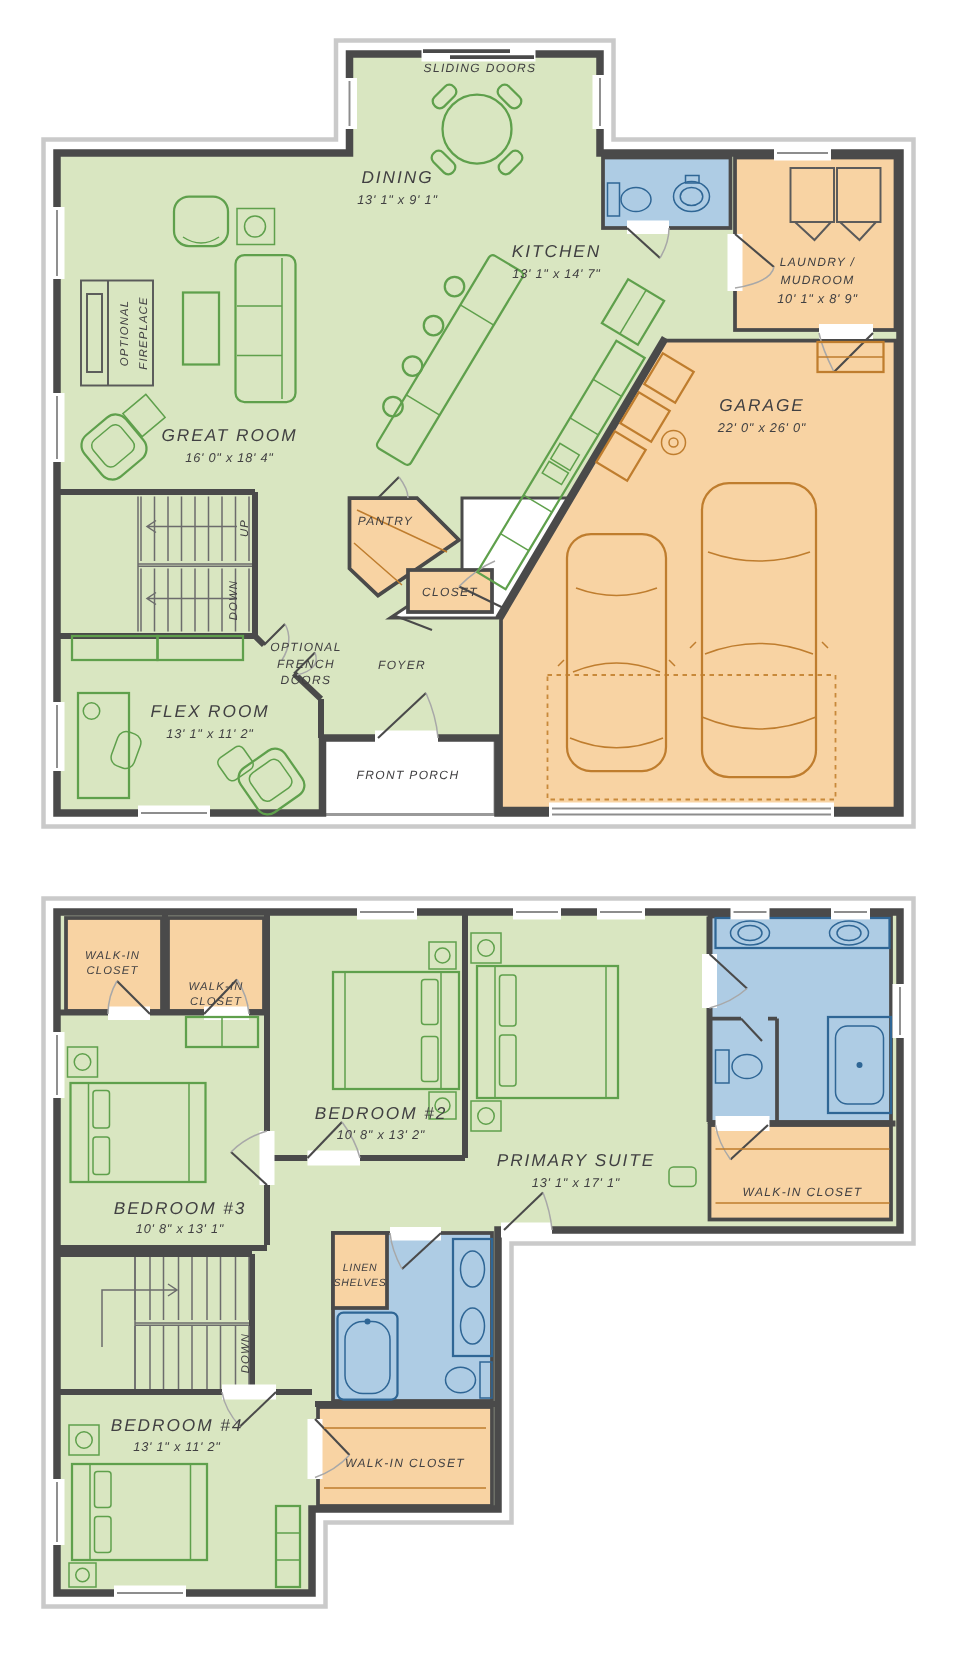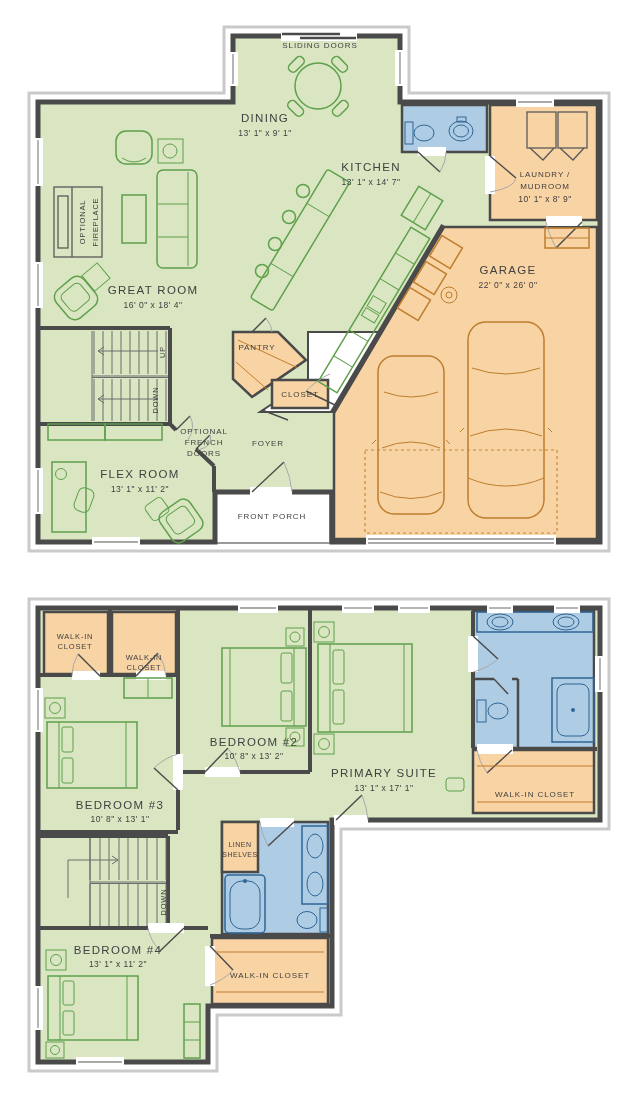--- a/index.html
+++ b/index.html
@@ -1,16 +1,16 @@
 <!DOCTYPE html>
 <html><head>
 <meta charset="utf-8">
 <style>
   html,body{margin:0;padding:0;background:#ffffff;}
-  .page{position:relative;width:639px;height:1111px;background:#fff;overflow:hidden;}
+  .page{position:relative;width:639px;height:1111px;background:#fff;overflow:hidden;font-style:italic;}
   svg{display:block;}
   
   .green{fill:#d9e6c1;stroke:#4a4a4a;stroke-width:5;stroke-linejoin:miter;}
   .orange{fill:#f8d3a3;stroke:#4a4a4a;stroke-width:2.5;}
   .blue{fill:#aecce4;stroke:#4a4a4a;stroke-width:2.5;}
   .void{fill:#ffffff;stroke:#4a4a4a;stroke-width:2;}
   .porch{fill:#ffffff;stroke:#9a9a9a;stroke-width:2;}
   
   .gray-out{fill:none;stroke:#cacaca;stroke-width:3;}
   .wall{stroke:#4a4a4a;stroke-width:4;fill:none;}

